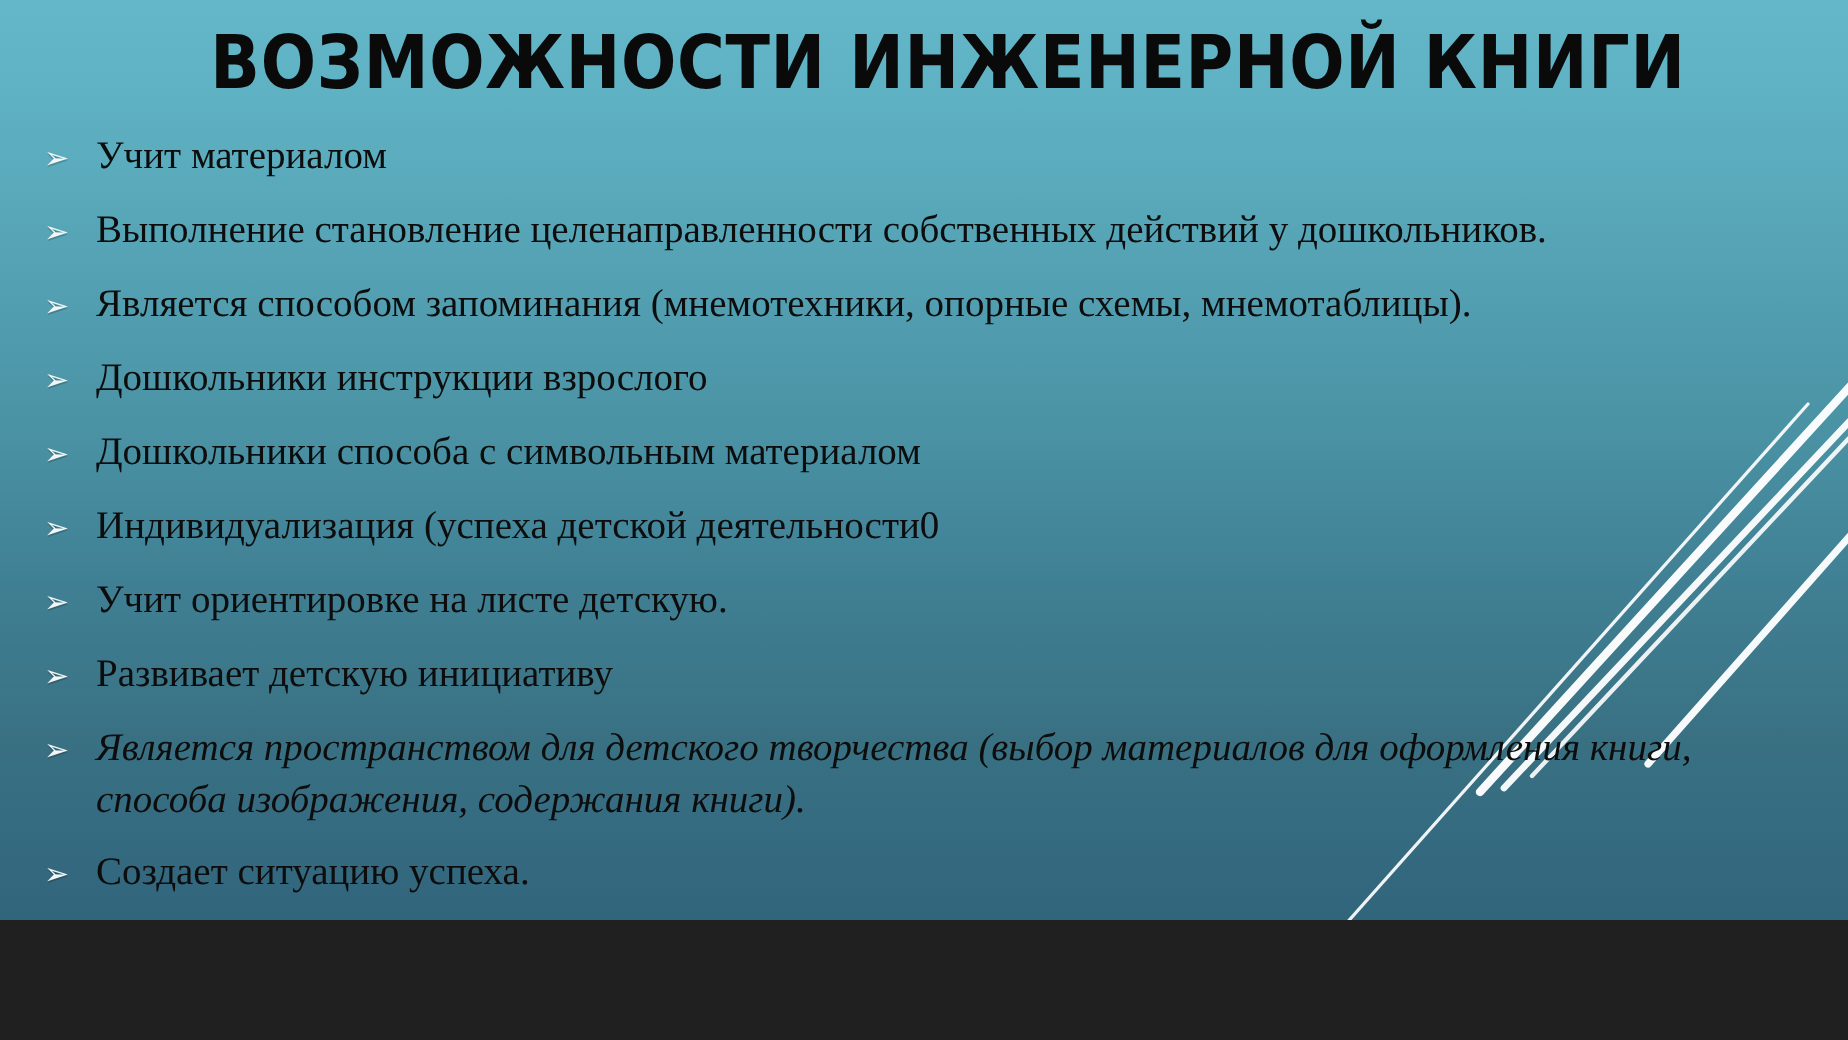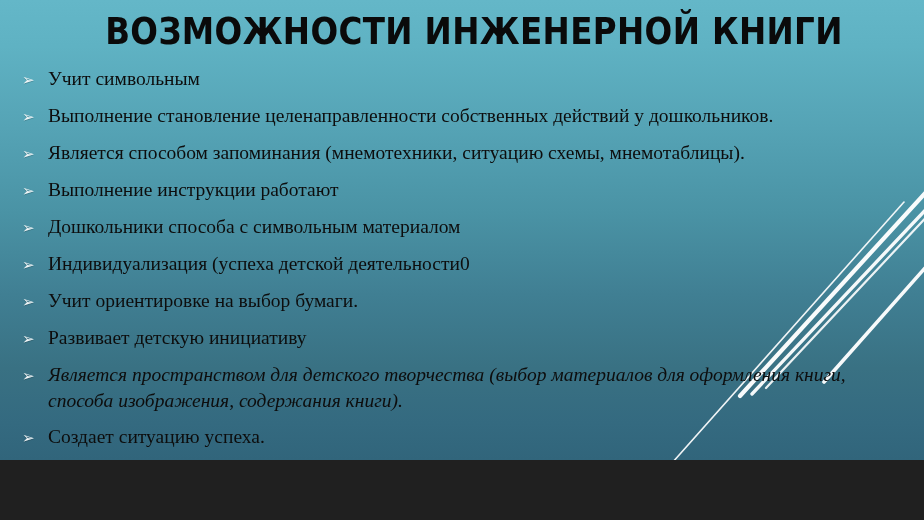--- a/index.html
+++ b/index.html
@@ -115,51 +115,51 @@
       </g>
     </svg>
   </div>
 
   <div class="slide-title">ВОЗМОЖНОСТИ ИНЖЕНЕРНОЙ КНИГИ</div>
 
   <ul class="body-list">
 
     <li class="bullet-row">
       <span class="bullet-marker">➢</span>
-      <span class="bullet-text">Учит символьным</span>
+      <span class="bullet-text">Учит материалом</span>
     </li>
 
     <li class="bullet-row">
       <span class="bullet-marker">➢</span>
       <span class="bullet-text">Выполнение становление целенаправленности собственных действий у дошкольников.</span>
     </li>
 
     <li class="bullet-row">
       <span class="bullet-marker">➢</span>
-      <span class="bullet-text">Является способом запоминания (мнемотехники, ситуацию схемы, мнемотаблицы).</span>
+      <span class="bullet-text">Является способом запоминания (мнемотехники, опорные схемы, мнемотаблицы).</span>
     </li>
 
     <li class="bullet-row">
       <span class="bullet-marker">➢</span>
-      <span class="bullet-text">Выполнение инструкции работают</span>
+      <span class="bullet-text">Дошкольники инструкции взрослого</span>
     </li>
 
     <li class="bullet-row">
       <span class="bullet-marker">➢</span>
       <span class="bullet-text">Дошкольники способа с символьным материалом</span>
     </li>
 
     <li class="bullet-row">
       <span class="bullet-marker">➢</span>
       <span class="bullet-text">Индивидуализация (успеха детской деятельности0</span>
     </li>
 
     <li class="bullet-row">
       <span class="bullet-marker">➢</span>
-      <span class="bullet-text">Учит ориентировке на выбор бумаги.</span>
+      <span class="bullet-text">Учит ориентировке на листе детскую.</span>
     </li>
 
     <li class="bullet-row">
       <span class="bullet-marker">➢</span>
       <span class="bullet-text">Развивает детскую инициативу</span>
     </li>
 
     <li class="bullet-row tight">
       <span class="bullet-marker">➢</span>
       <span class="bullet-text wrap">Является пространством для детского творчества (выбор материалов для оформления книги, способа изображения, содержания книги).</span>

